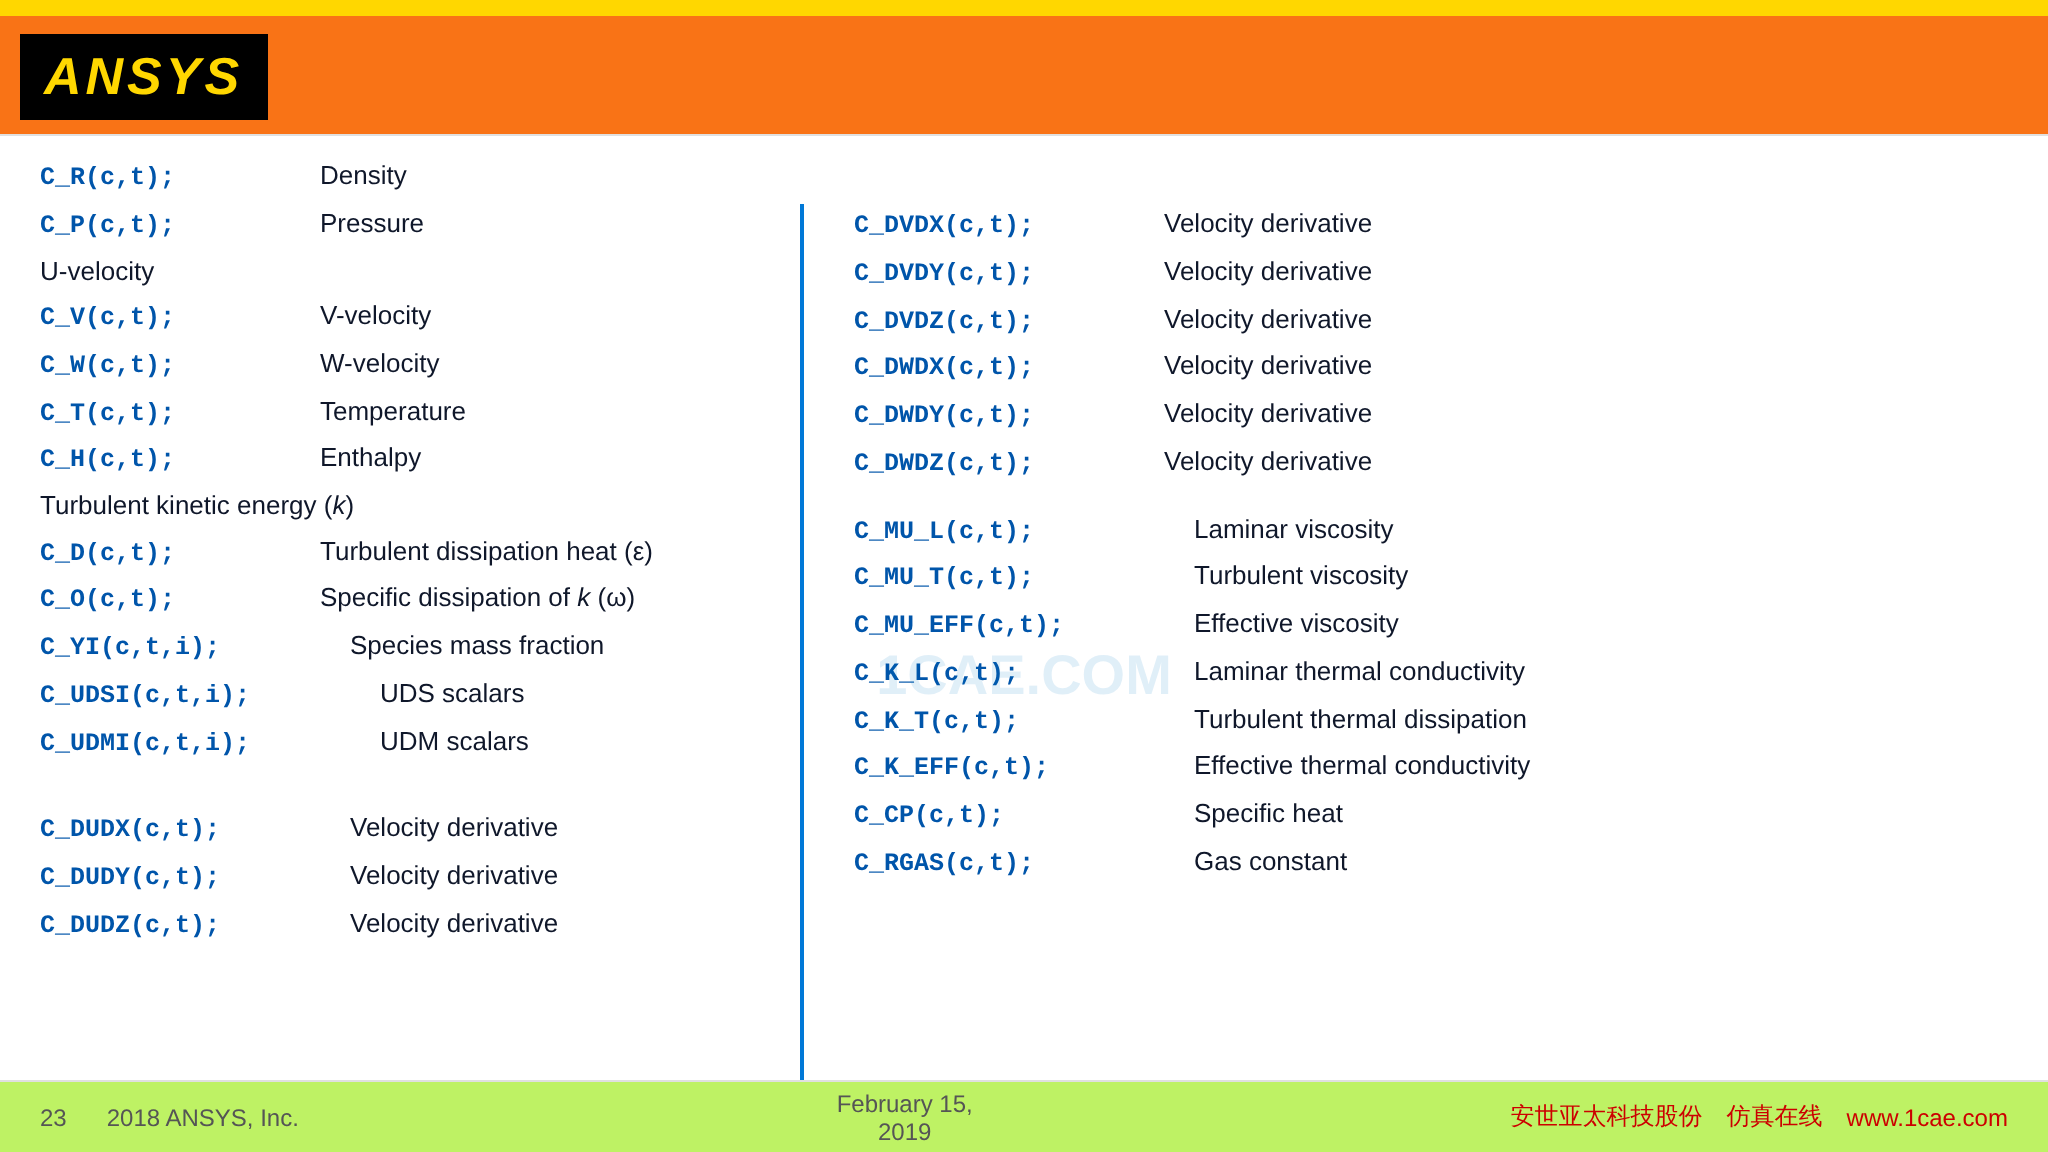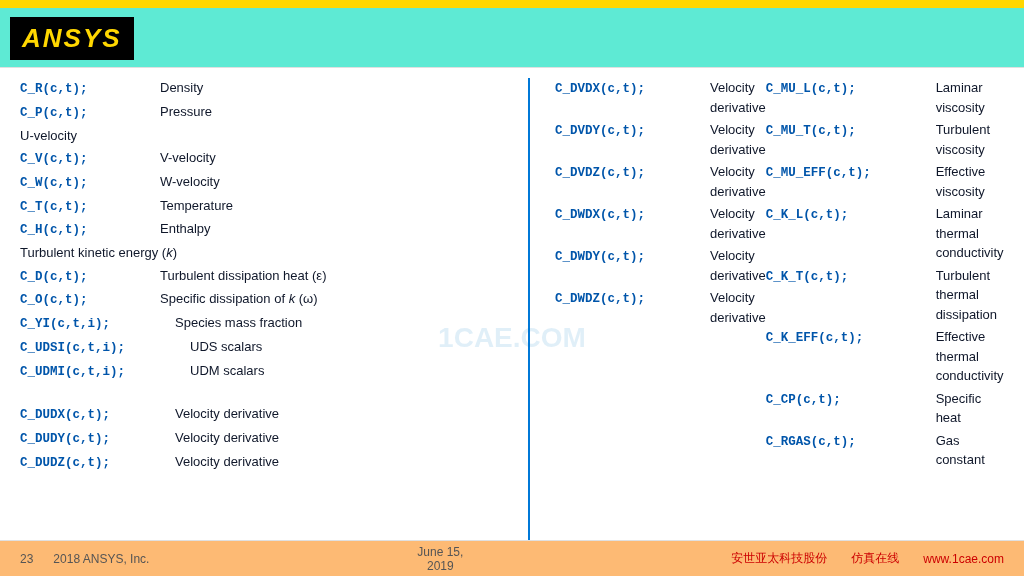--- a/index.html
+++ b/index.html
@@ -22,21 +22,21 @@
     .top-bar {
       height: 8px;
       background: #FFD700;
       width: 100%;
     }
     
     .header {
       display: flex;
       align-items: center;
       padding: 8px 20px 6px 10px;
-      background: #5eead4;
+      background: #f97316;
       border-bottom: 1px solid #e0e0e0;
       min-height: 60px;
     }
     .logo-box {
       background: #000000;
       padding: 6px 12px;
       display: flex;
       align-items: center;
       margin-right: 30px;
     }
@@ -54,31 +54,33 @@
     }
     
     .content {
       flex: 1;
       display: flex;
       padding: 10px 0 0 0;
       position: relative;
     }
     
     .left-col {
-      width: 528px;
+      width: 400px;
       padding: 0 14px 0 20px;
       display: flex;
       flex-direction: column;
     }
     
     .right-col {
       width: 490px;
       padding: 0 10px 0 25px;
       border-left: 2px solid #0078D7;
       display: flex;
+      flex-direction: column;
+      margin-top: 24px;
     }
     
     .var-row {
       display: flex;
       align-items: baseline;
       margin-bottom: 3px;
       font-size: 13px;
       line-height: 1.5;
     }
     .var-code {
@@ -114,39 +116,39 @@
       color: rgba(0,120,200,0.12);
       font-weight: bold;
       white-space: nowrap;
       pointer-events: none;
       z-index: 10;
       margin-top: 34px;
     }
     
     .footer {
       height: 36px;
-      background: #fdba74;
+      background: #bef264;
       border-top: 1px solid #e0e0e0;
       display: flex;
       align-items: center;
       padding: 0 20px;
       font-size: 12px;
       color: #555;
       justify-content: space-between;
     }
     .footer-left {
       display: flex;
       gap: 20px;
     }
     .footer-right {
       color: #C00;
       font-size: 12px;
       display: flex;
       align-items: center;
-      gap: 24px;
+      gap: 12px;
     }
     .footer-right .chinese {
       color: #C00;
     }
     .footer-right .url {
       color: #CC0000;
     }
   </style>
 </head>
 <body>
@@ -307,21 +309,21 @@
     </div>
 
   </div>
 
   <div class="footer">
     <div class="footer-left">
       <span>23</span>
       <span>2018  ANSYS, Inc.</span>
     </div>
     <div style="text-align:center;">
-      <span>June 15,</span><br>
+      <span>February 15,</span><br>
       <span>2019</span>
     </div>
     <div class="footer-right">
       <span class="chinese">安世亚太科技股份</span>
       <span style="color:#C00;">仿真在线</span>
       <span class="url">www.1cae.com</span>
     </div>
   </div>
 </div>
 

